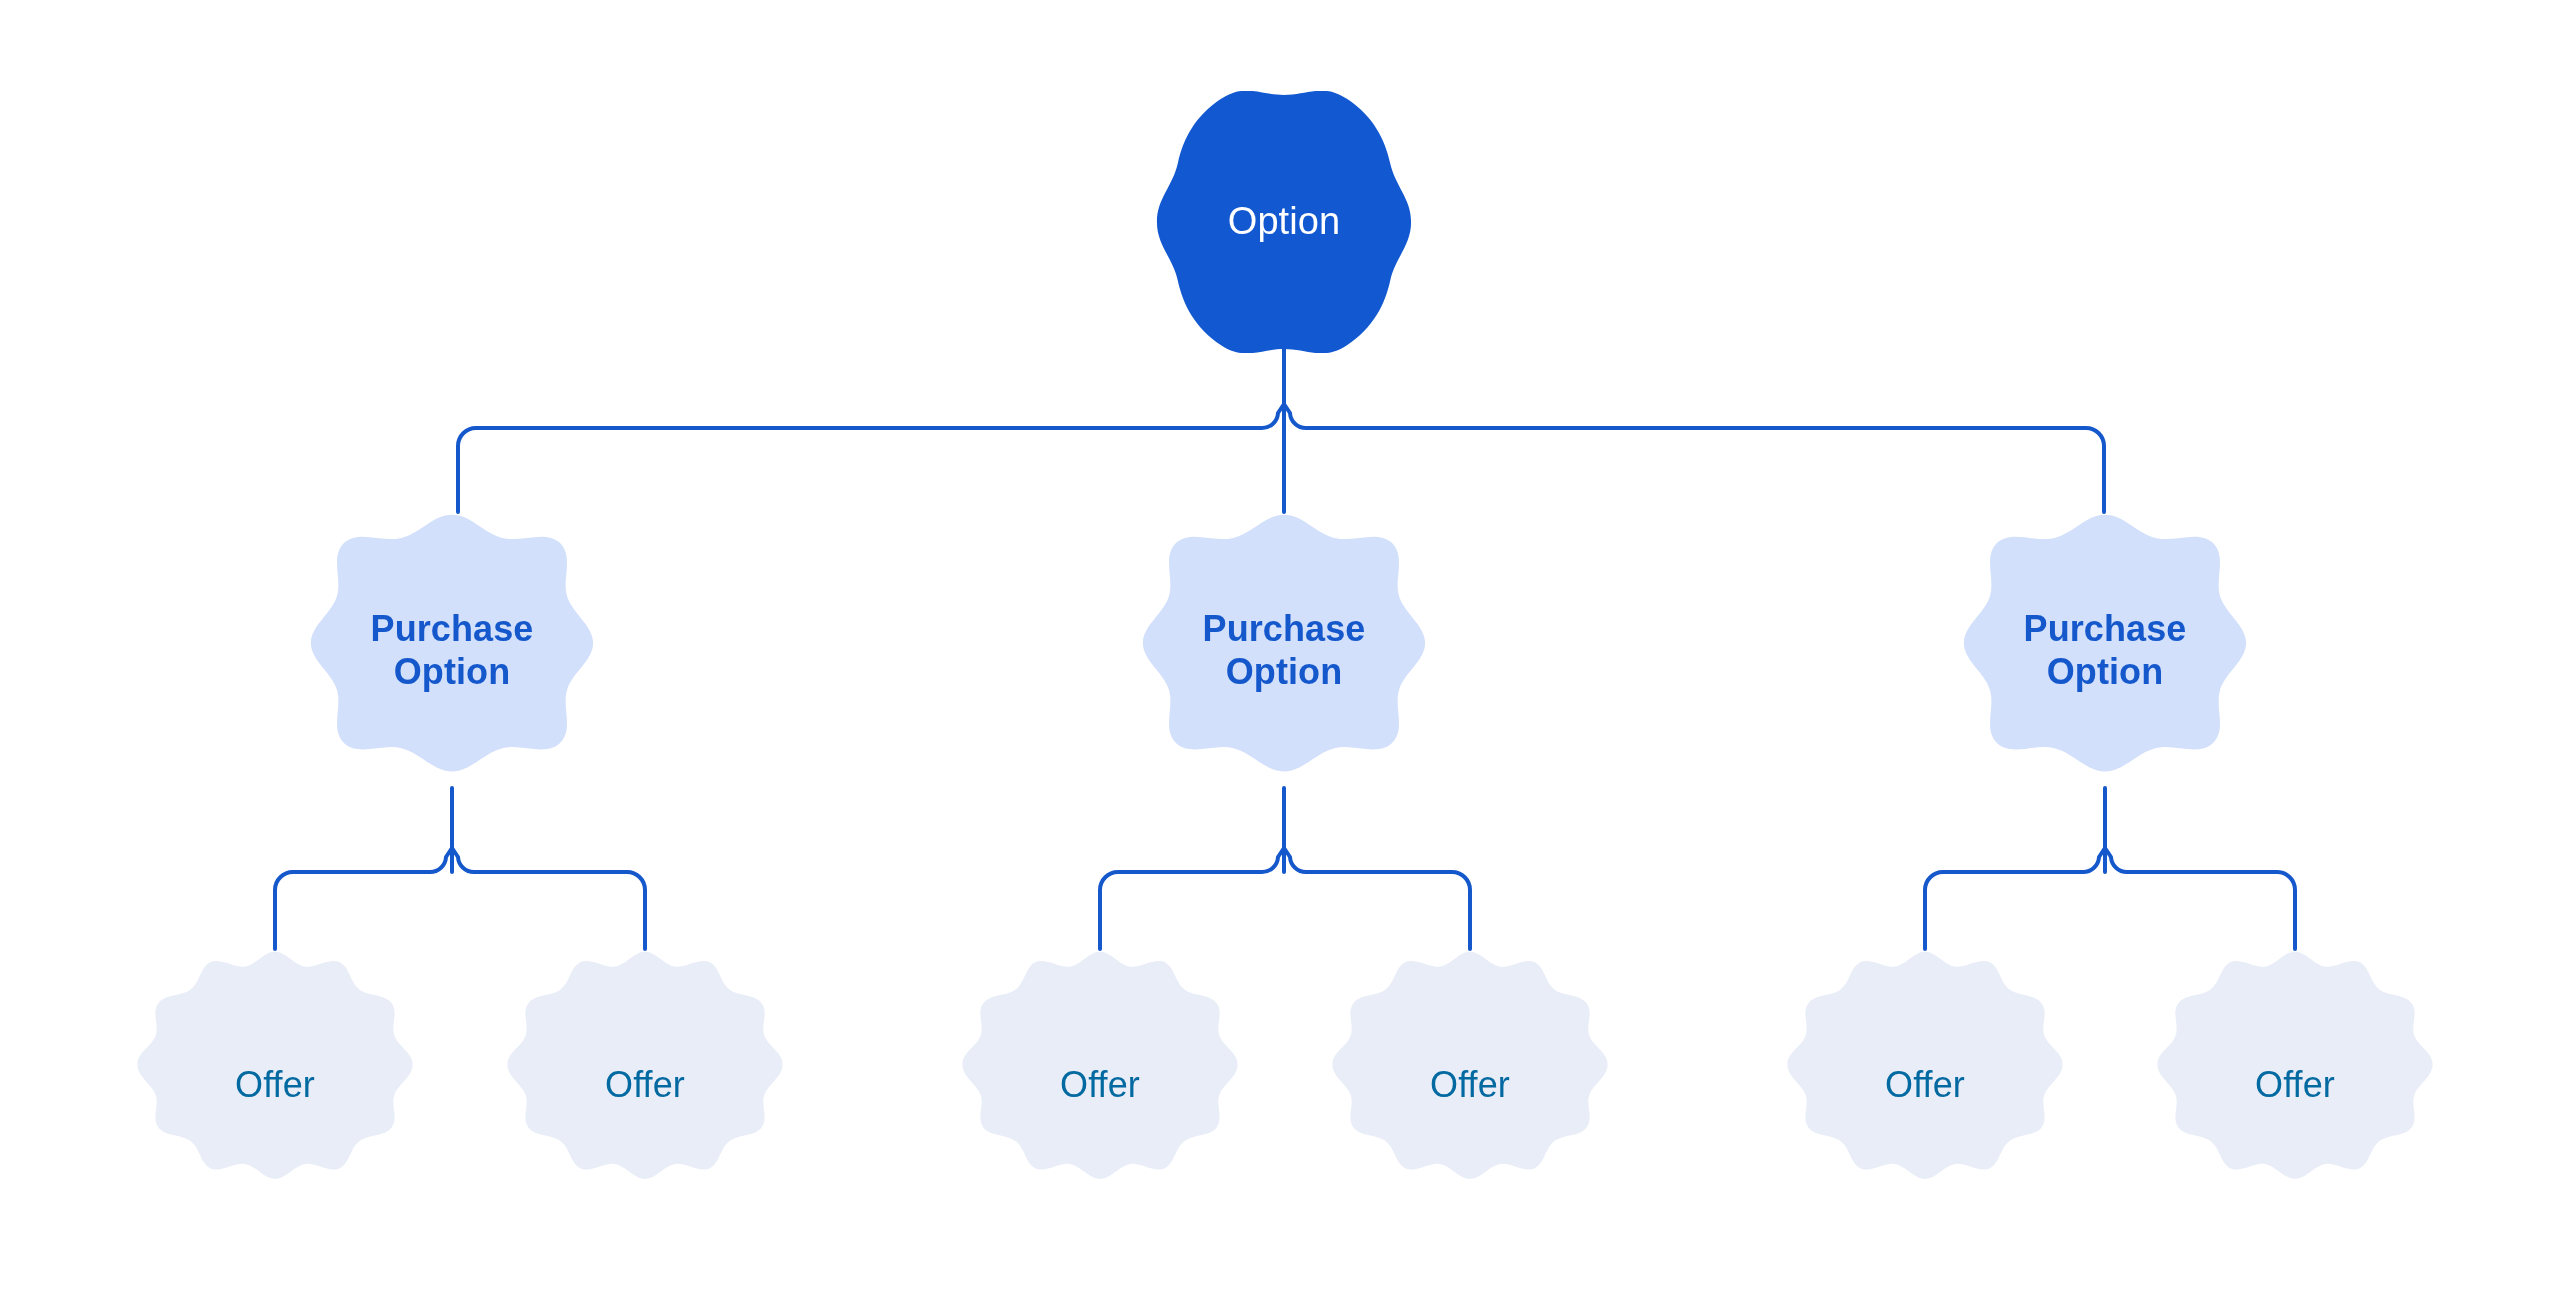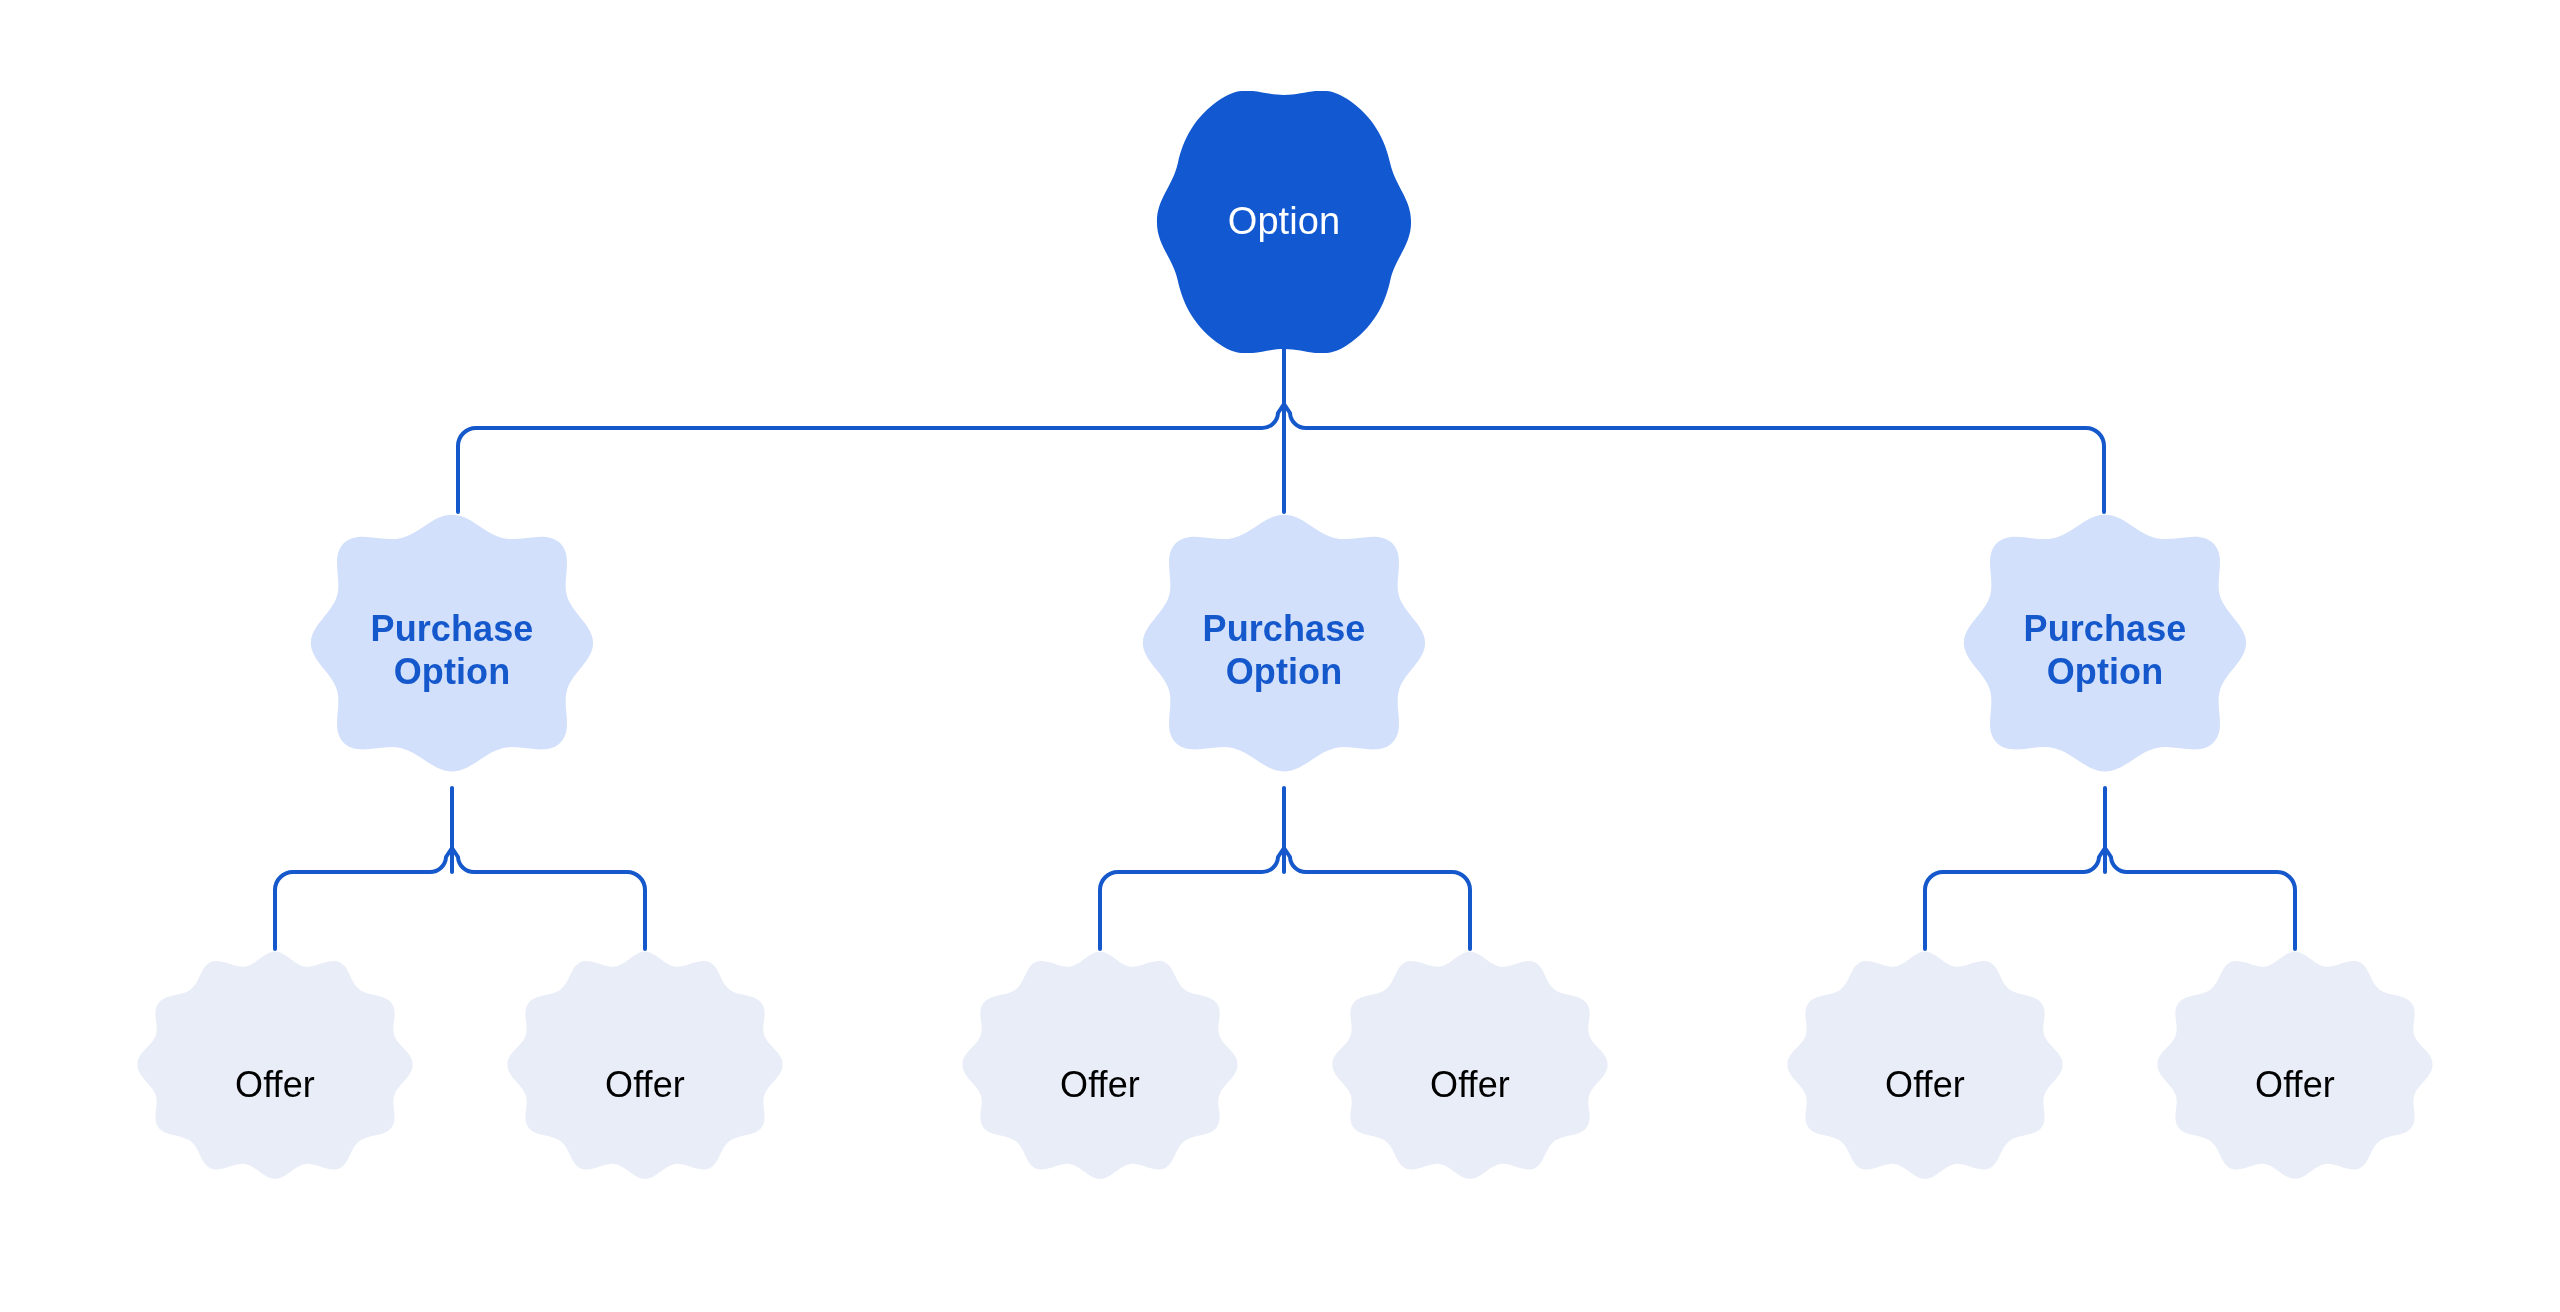--- a/index.html
+++ b/index.html
@@ -76,21 +76,21 @@
   .po-0 { left: 305px; }
   .po-1 { left: 1137px; }
   .po-2 { left: 1958px; }
   
   .node-offer {
     width: 278px;
     height: 272px;
     top: 949px;
   }
   .node-offer .node-label {
-    color: #000000;
+    color: #0369a1;
     font-size: 36px;
     font-weight: 400;
     letter-spacing: 0.1px;
   }
   .of-0 { left: 136px; }
   .of-1 { left: 506px; }
   .of-2 { left: 961px; }
   .of-3 { left: 1331px; }
   .of-4 { left: 1786px; }
   .of-5 { left: 2156px; }

